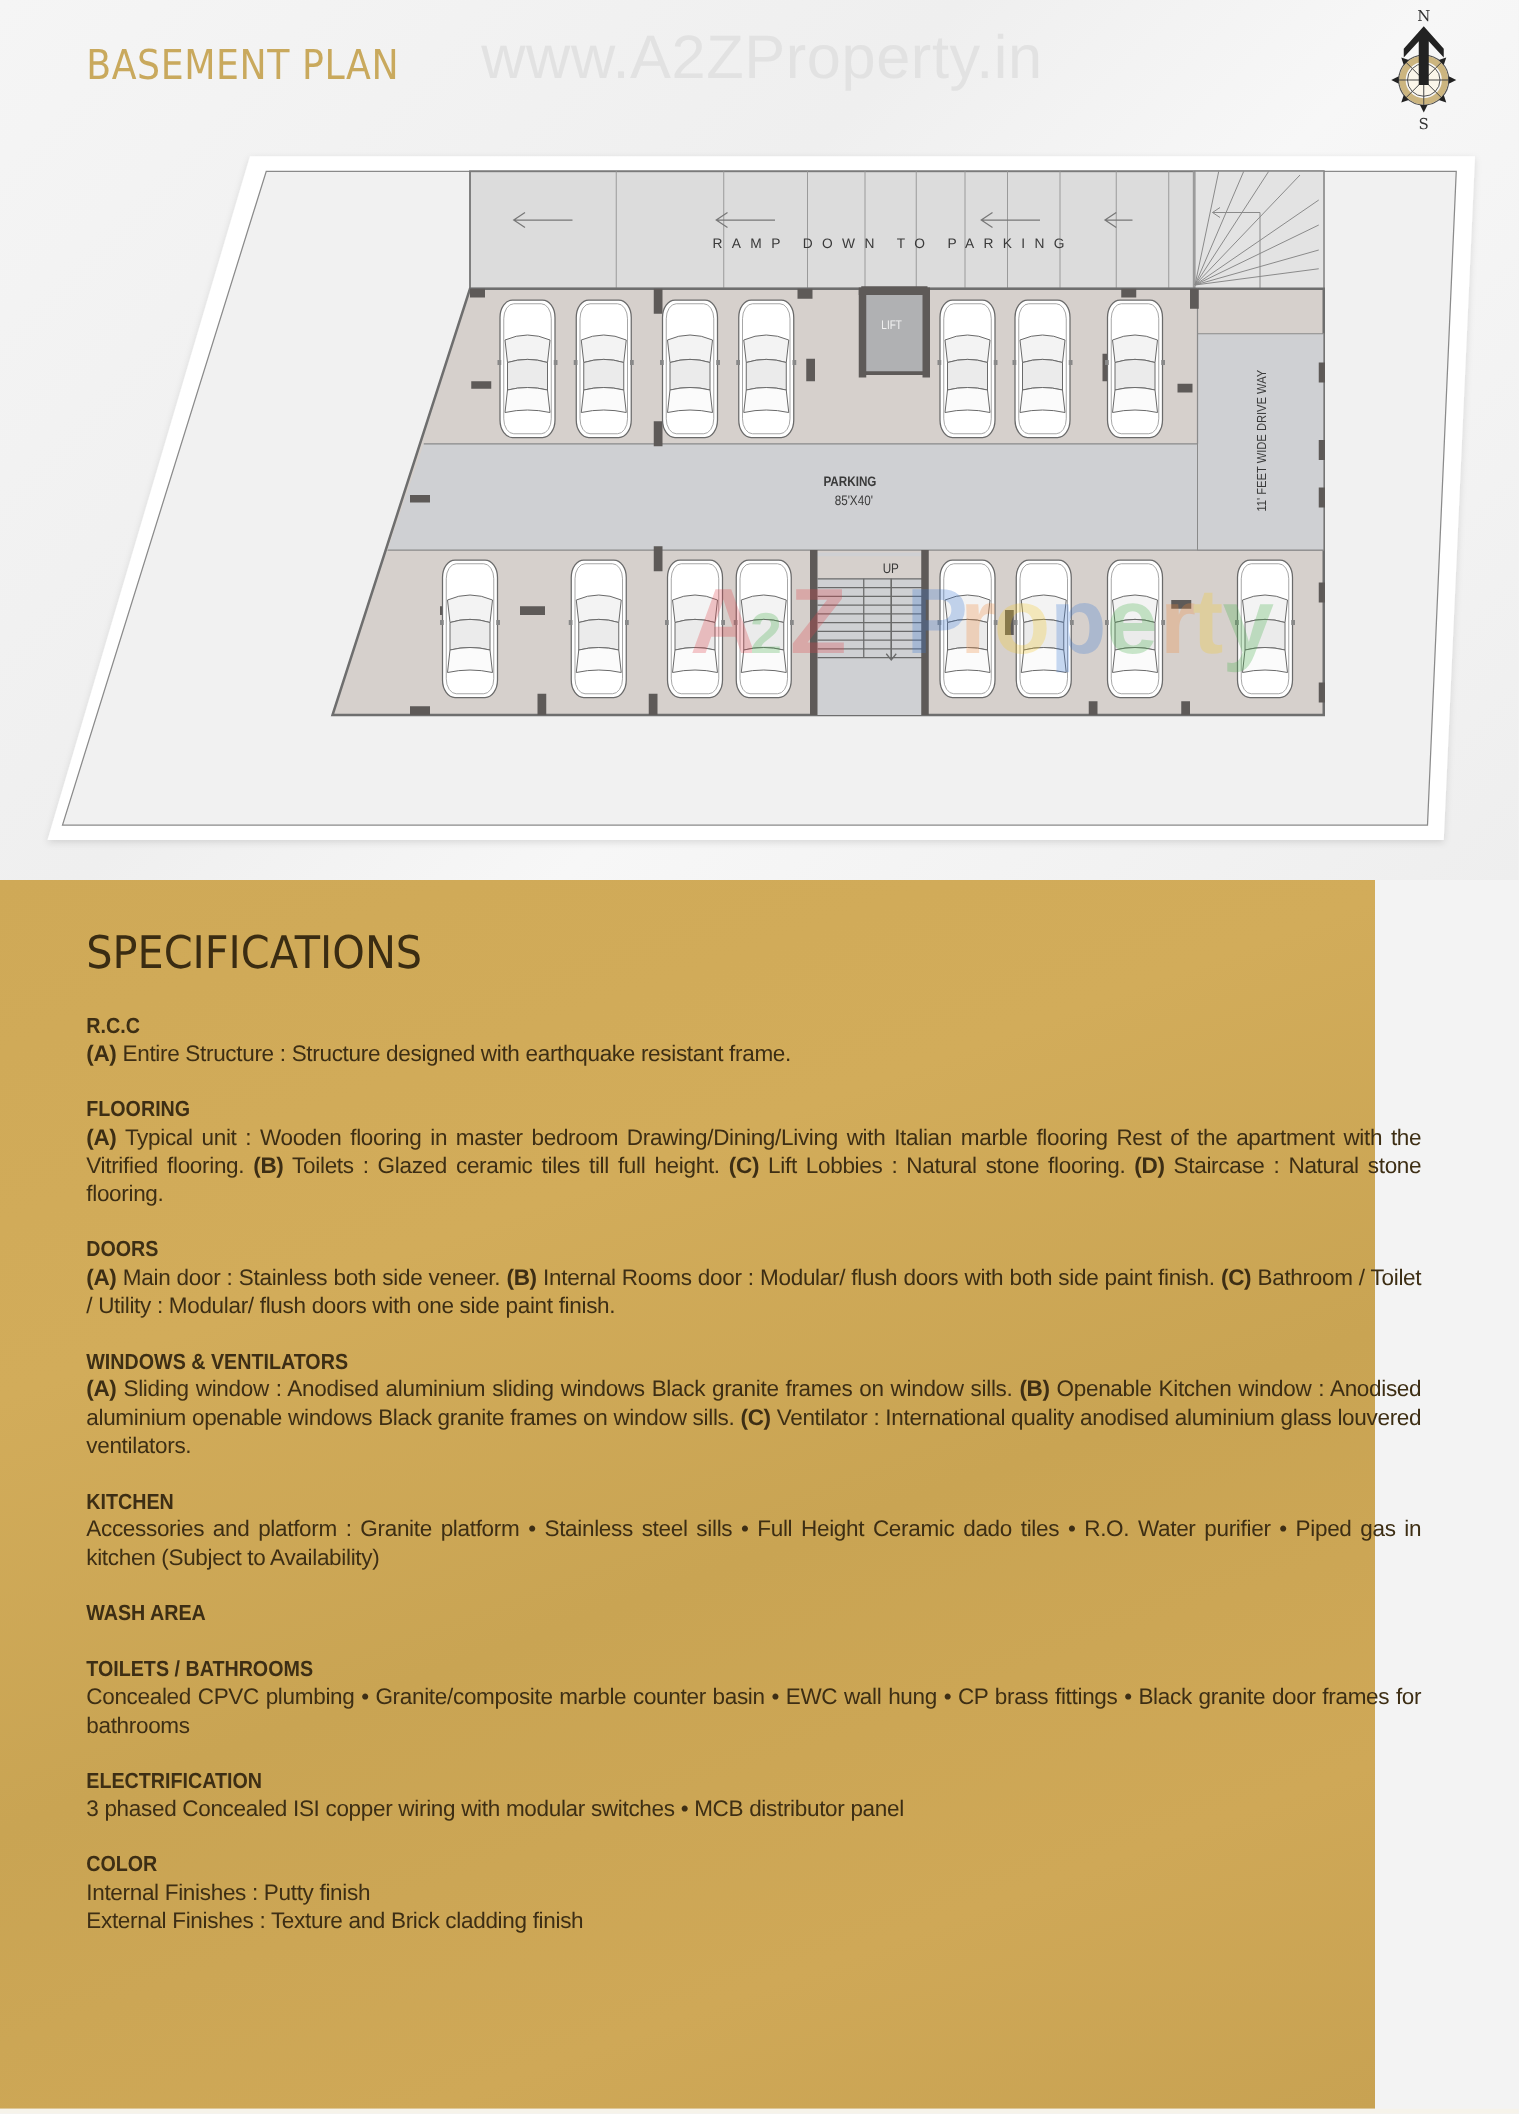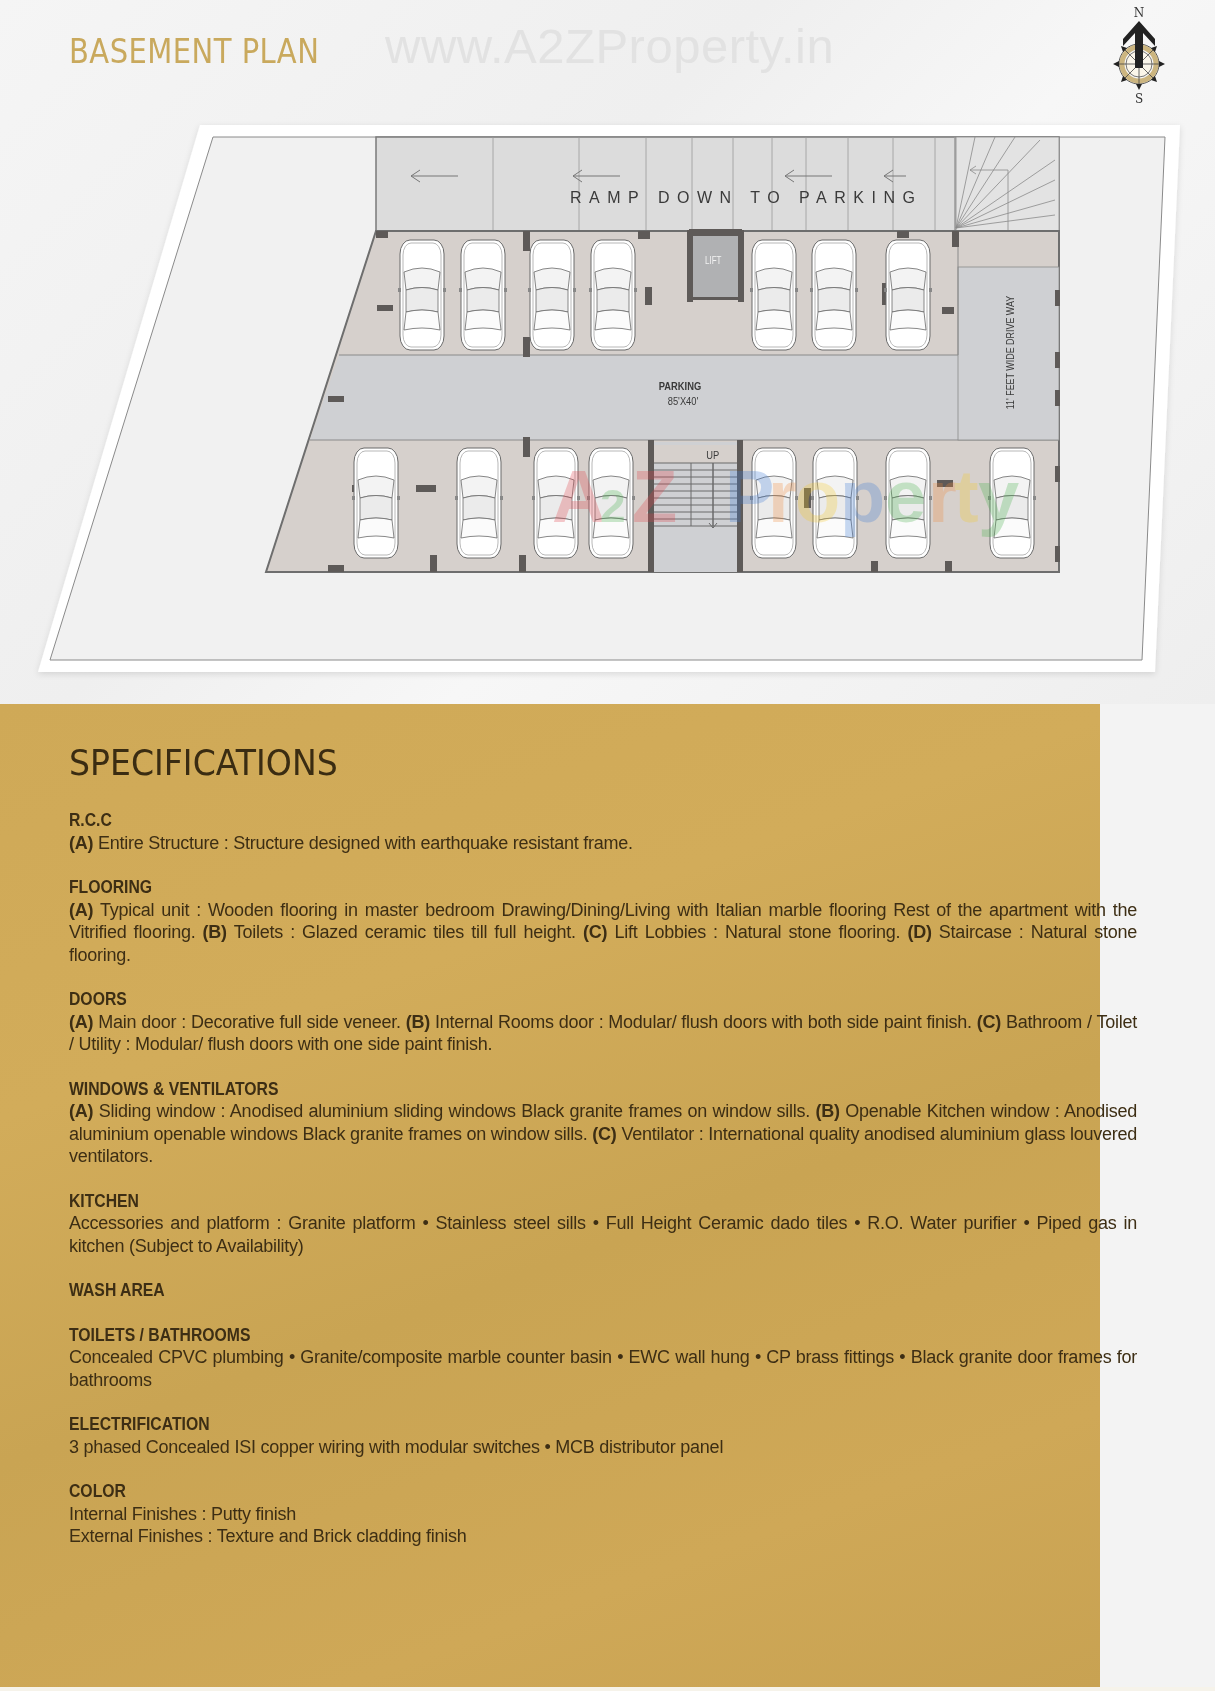--- a/index.html
+++ b/index.html
@@ -31,21 +31,21 @@
     }
     .plan-wrap {
       position: absolute; left: 0; top: 0; width: 1215px; height: 704px;
     }
     .plan-wrap svg { position: absolute; left: 0; top: 0; }
     .plan-label {
       position: absolute; color: #3a3a3a;
       font-family: "Liberation Sans", sans-serif;
     }
     .ramp-label {
-      left: 570px; top: 189px; font-size: 16px; letter-spacing: 7.5px; text-align: center;
+      left: 570px; top: 189px; font-size: 11px; letter-spacing: 7.5px; text-align: center;
     }
     .parking-label {
       left: 655px; top: 380px; font-size: 11px; font-weight: bold; text-align: center;
       transform: scaleX(0.85);
     }
     .parking-size {
       left: 665px; top: 395px; font-size: 11px; transform: scaleX(0.85);
     }
     .lift-label {
       left: 703px; top: 255px; font-size: 10px; color: #f2f2f2; transform: scaleX(0.8);
@@ -291,21 +291,21 @@
       <span class="spec-text"><b>(A)</b><span> Entire Structure : Structure designed with earthquake resistant frame.</span></span>
     </div>
 
     <div class="spec-block">
       <span class="spec-heading">FLOORING</span>
       <span class="spec-text"><b>(A)</b><span> Typical unit : Wooden flooring in master bedroom Drawing/Dining/Living with Italian marble flooring Rest of the apartment with the Vitrified flooring. </span><b>(B)</b><span> Toilets : Glazed ceramic tiles till full height. </span><b>(C)</b><span> Lift Lobbies : Natural stone flooring. </span><b>(D)</b><span> Staircase : Natural stone flooring.</span></span>
     </div>
 
     <div class="spec-block">
       <span class="spec-heading">DOORS</span>
-      <span class="spec-text"><b>(A)</b><span> Main door : Decorative full side veneer. </span><b>(B)</b><span> Internal Rooms door : Modular/ flush doors with both side paint finish. </span><b>(C)</b><span> Bathroom / Toilet / Utility : Modular/ flush doors with one side paint finish.</span></span>
+      <span class="spec-text"><b>(A)</b><span> Main door : Stainless both side veneer. </span><b>(B)</b><span> Internal Rooms door : Modular/ flush doors with both side paint finish. </span><b>(C)</b><span> Bathroom / Toilet / Utility : Modular/ flush doors with one side paint finish.</span></span>
     </div>
 
     <div class="spec-block">
       <span class="spec-heading">WINDOWS &amp; VENTILATORS</span>
       <span class="spec-text"><b>(A)</b><span> Sliding window : Anodised aluminium sliding windows Black granite frames on window sills. </span><b>(B)</b><span> Openable Kitchen window : Anodised aluminium openable windows Black granite frames on window sills. </span><b>(C)</b><span> Ventilator : International quality anodised aluminium glass louvered ventilators.</span></span>
     </div>
 
     <div class="spec-block">
       <span class="spec-heading">KITCHEN</span>
       <span class="spec-text">Accessories and platform : Granite platform • Stainless steel sills • Full Height Ceramic dado tiles • R.O. Water purifier • Piped gas in kitchen (Subject to Availability)</span>

